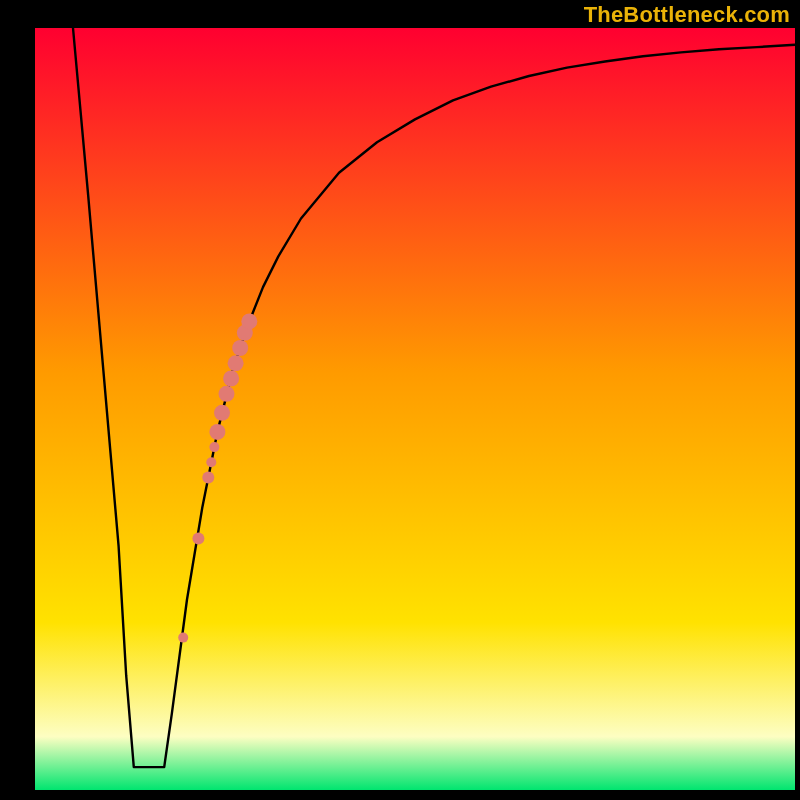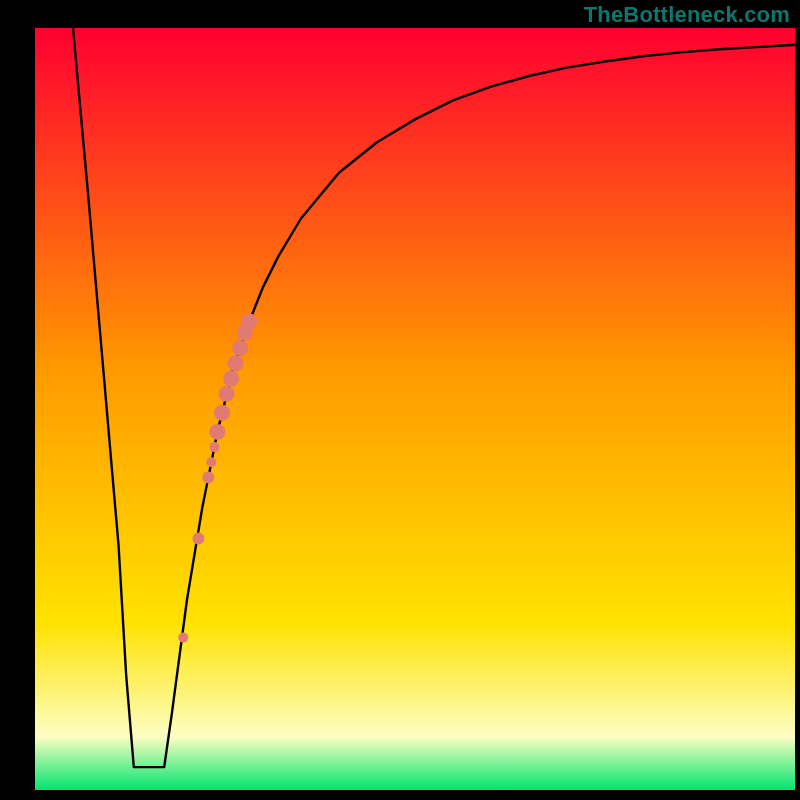--- a/index.html
+++ b/index.html
@@ -16,21 +16,21 @@
     width: 800px;
     height: 800px;
     background: #000;
   }
   .watermark {
     position: absolute;
     top: 2px;
     right: 10px;
     font-size: 22px;
     font-weight: 600;
-    color: #0f766e;
+    color: #eab308;
     letter-spacing: 0.2px;
     z-index: 20;
   }
   svg {
     display: block;
   }
 </style>
 </head>
 <body>
 

